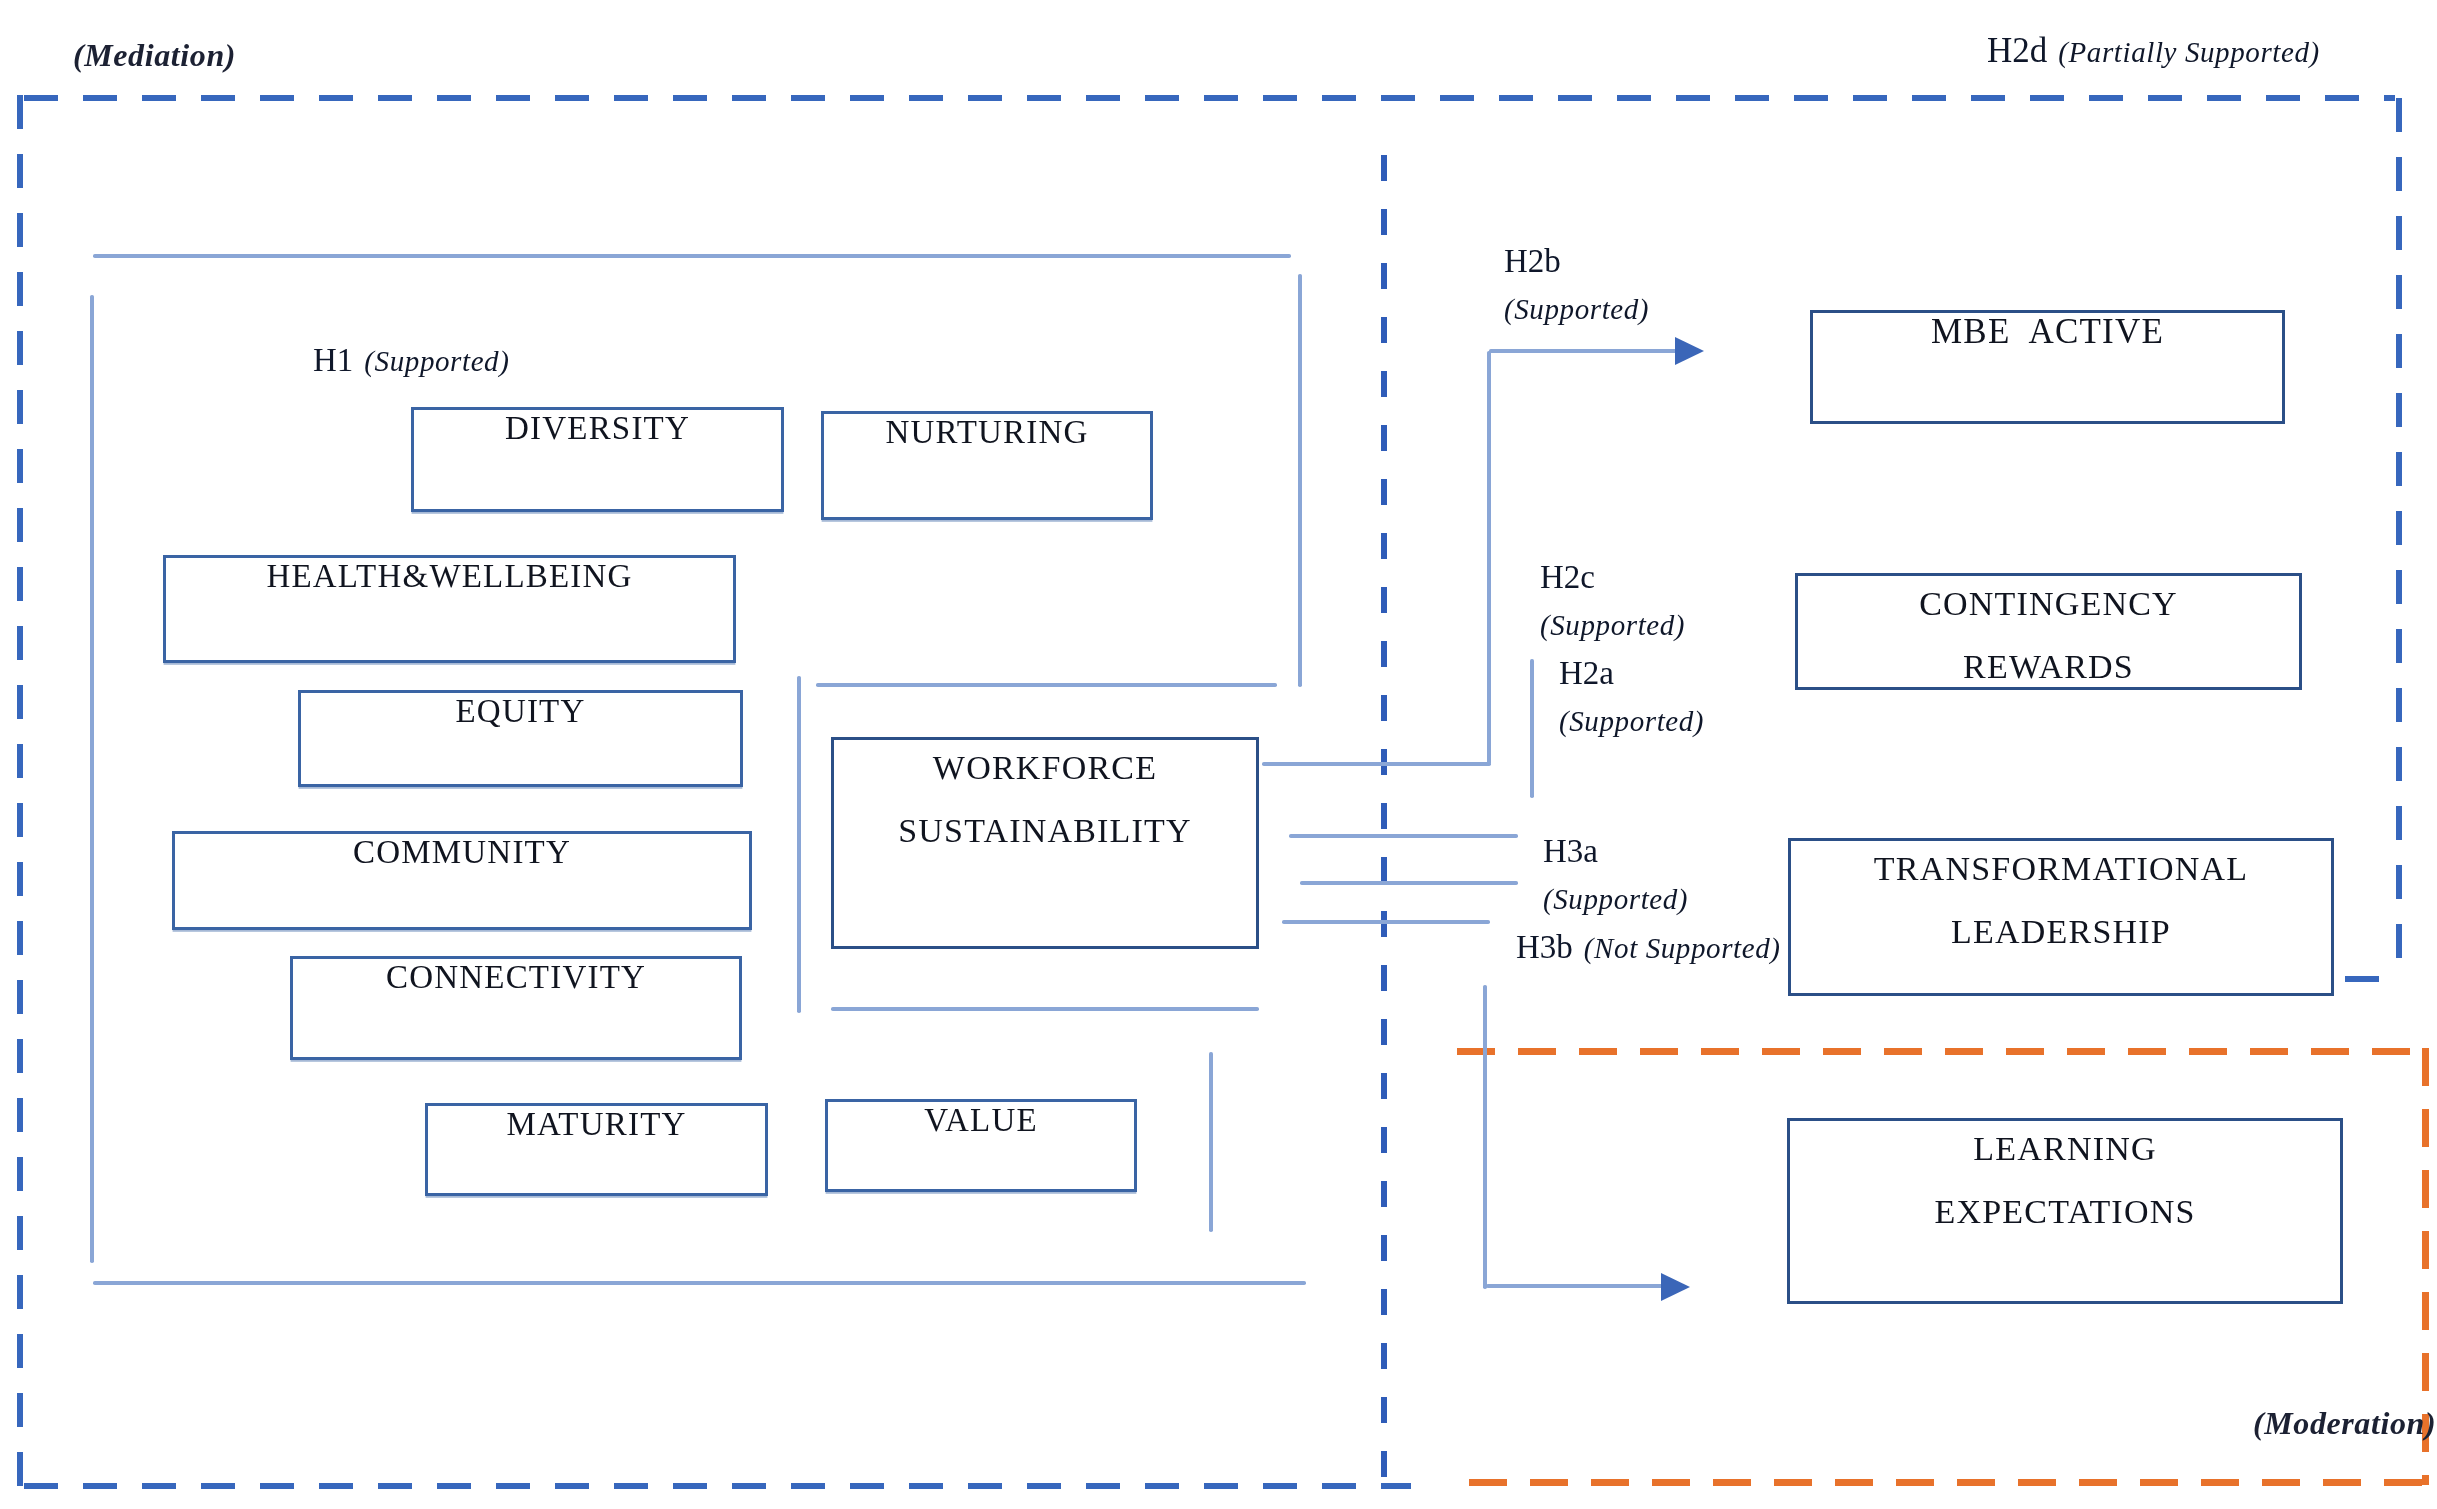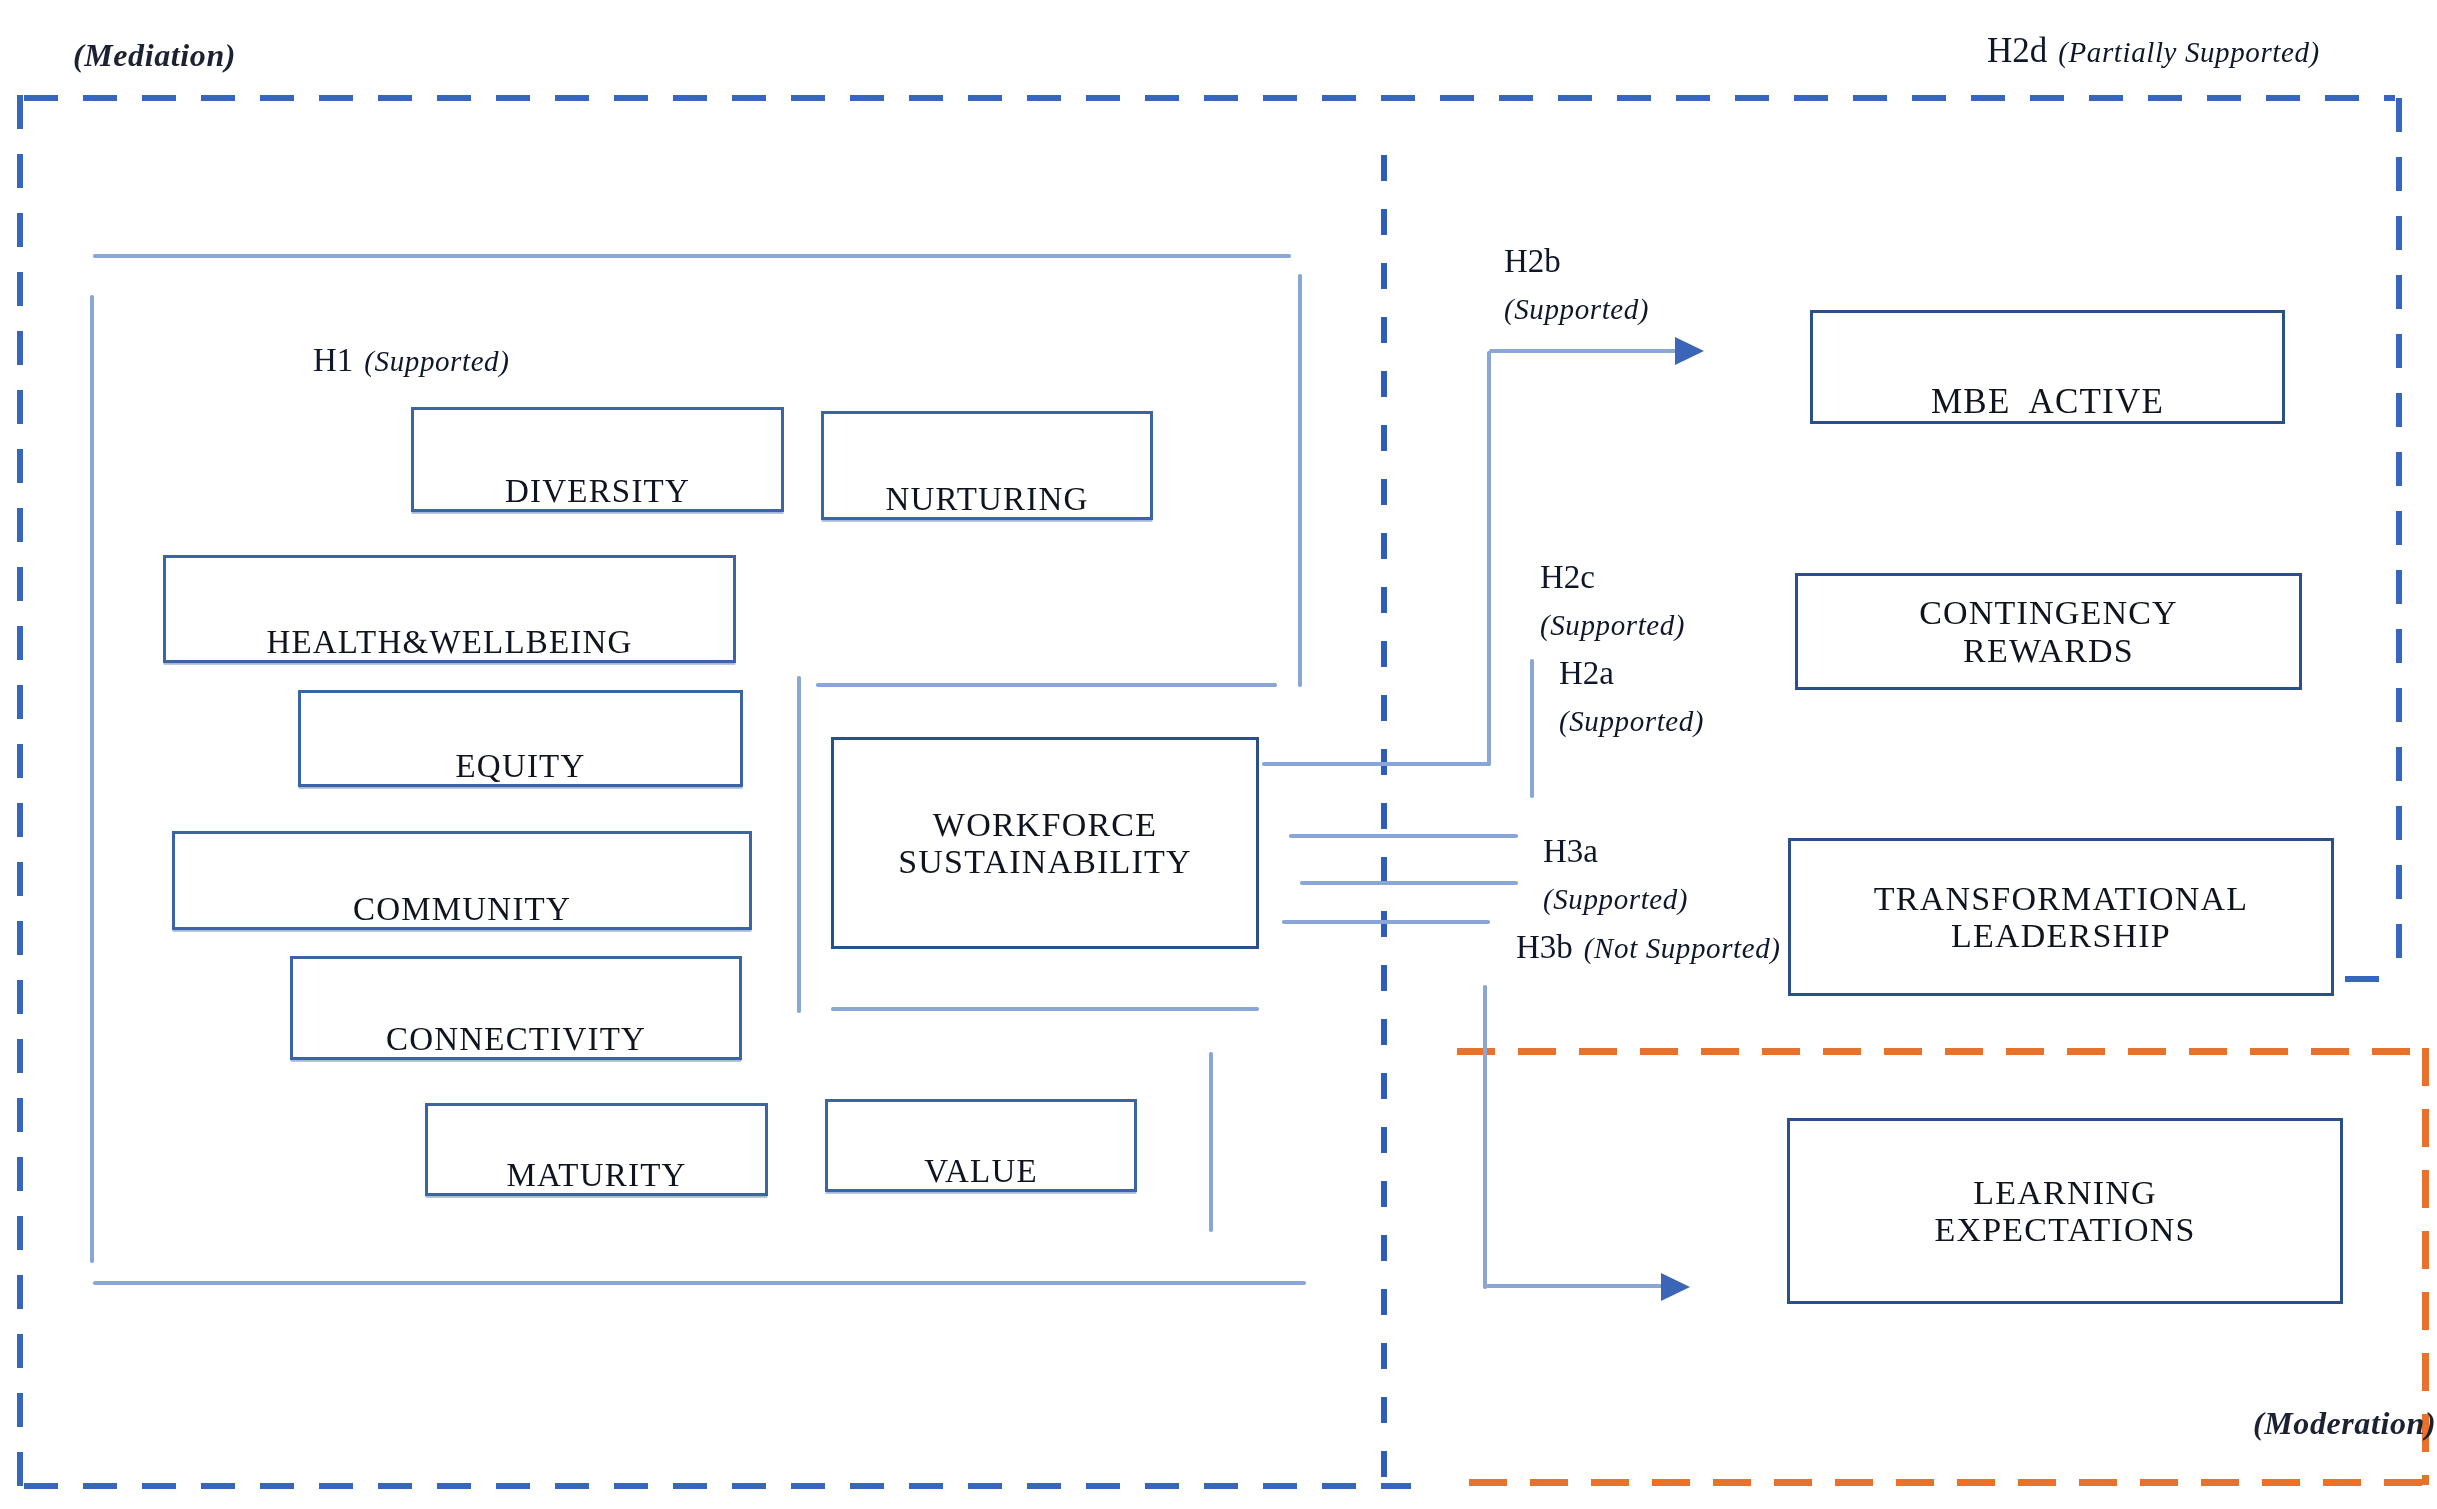--- a/index.html
+++ b/index.html
@@ -13,27 +13,27 @@
   
   .bdash-h{position:absolute;height:6.1px;background:repeating-linear-gradient(90deg,#3767bd 0 34px,transparent 34px 59px);}
   .bdash-v{position:absolute;width:6.1px;background:repeating-linear-gradient(180deg,#3767bd 0 34px,transparent 34px 59px);}
   .cdash-v{position:absolute;width:6.1px;background:repeating-linear-gradient(180deg,#2f5cb8 0 26px,transparent 26px 54px);}
   .odash-h{position:absolute;height:6.7px;background:repeating-linear-gradient(90deg,#e8722b 0 38px,transparent 38px 61px);}
   .odash-v{position:absolute;width:6.7px;background:repeating-linear-gradient(180deg,#e8722b 0 38px,transparent 38px 61px);}
   
   .arrow-right{position:absolute;width:0;height:0;border-top:14px solid transparent;border-bottom:14px solid transparent;border-left:29px solid #3b66b8;}
   
   .box{
-    position:absolute;display:flex;flex-direction:column;align-items:center;justify-content:flex-end;
+    position:absolute;display:flex;flex-direction:column;align-items:center;justify-content:flex-start;
     background:#ffffff;font-size:33px;letter-spacing:1.2px;text-align:center;color:#10141f;
     box-sizing:border-box;line-height:1.1;
   }
   .box.construct{border:3.1px solid #3a64a4;box-shadow:0 2.4px 0 -0.6px rgba(58,100,164,.45);}
   .box.outcome{border:3.7px solid #2b4f87;}
-  .box.two{justify-content:center;padding:8.6px 6.1px;}
+  .box.two{justify-content:flex-start;padding:8.6px 6.1px;gap:26px;}
   .pre{white-space:pre;}
   
   .hlabel{position:absolute;font-size:33px;color:#0f172a;white-space:nowrap;}
   .hlabel .status{font-style:italic;font-size:29px;letter-spacing:0.6px;}
   .hlabel.inline .status{margin-left:11px;}
   .hlabel.stack .status{display:block;margin-top:13.4px;}
   
   .region{position:absolute;font-size:32px;font-style:italic;font-weight:700;color:#1c2133;letter-spacing:0.6px;}
 </style>
 </head>

